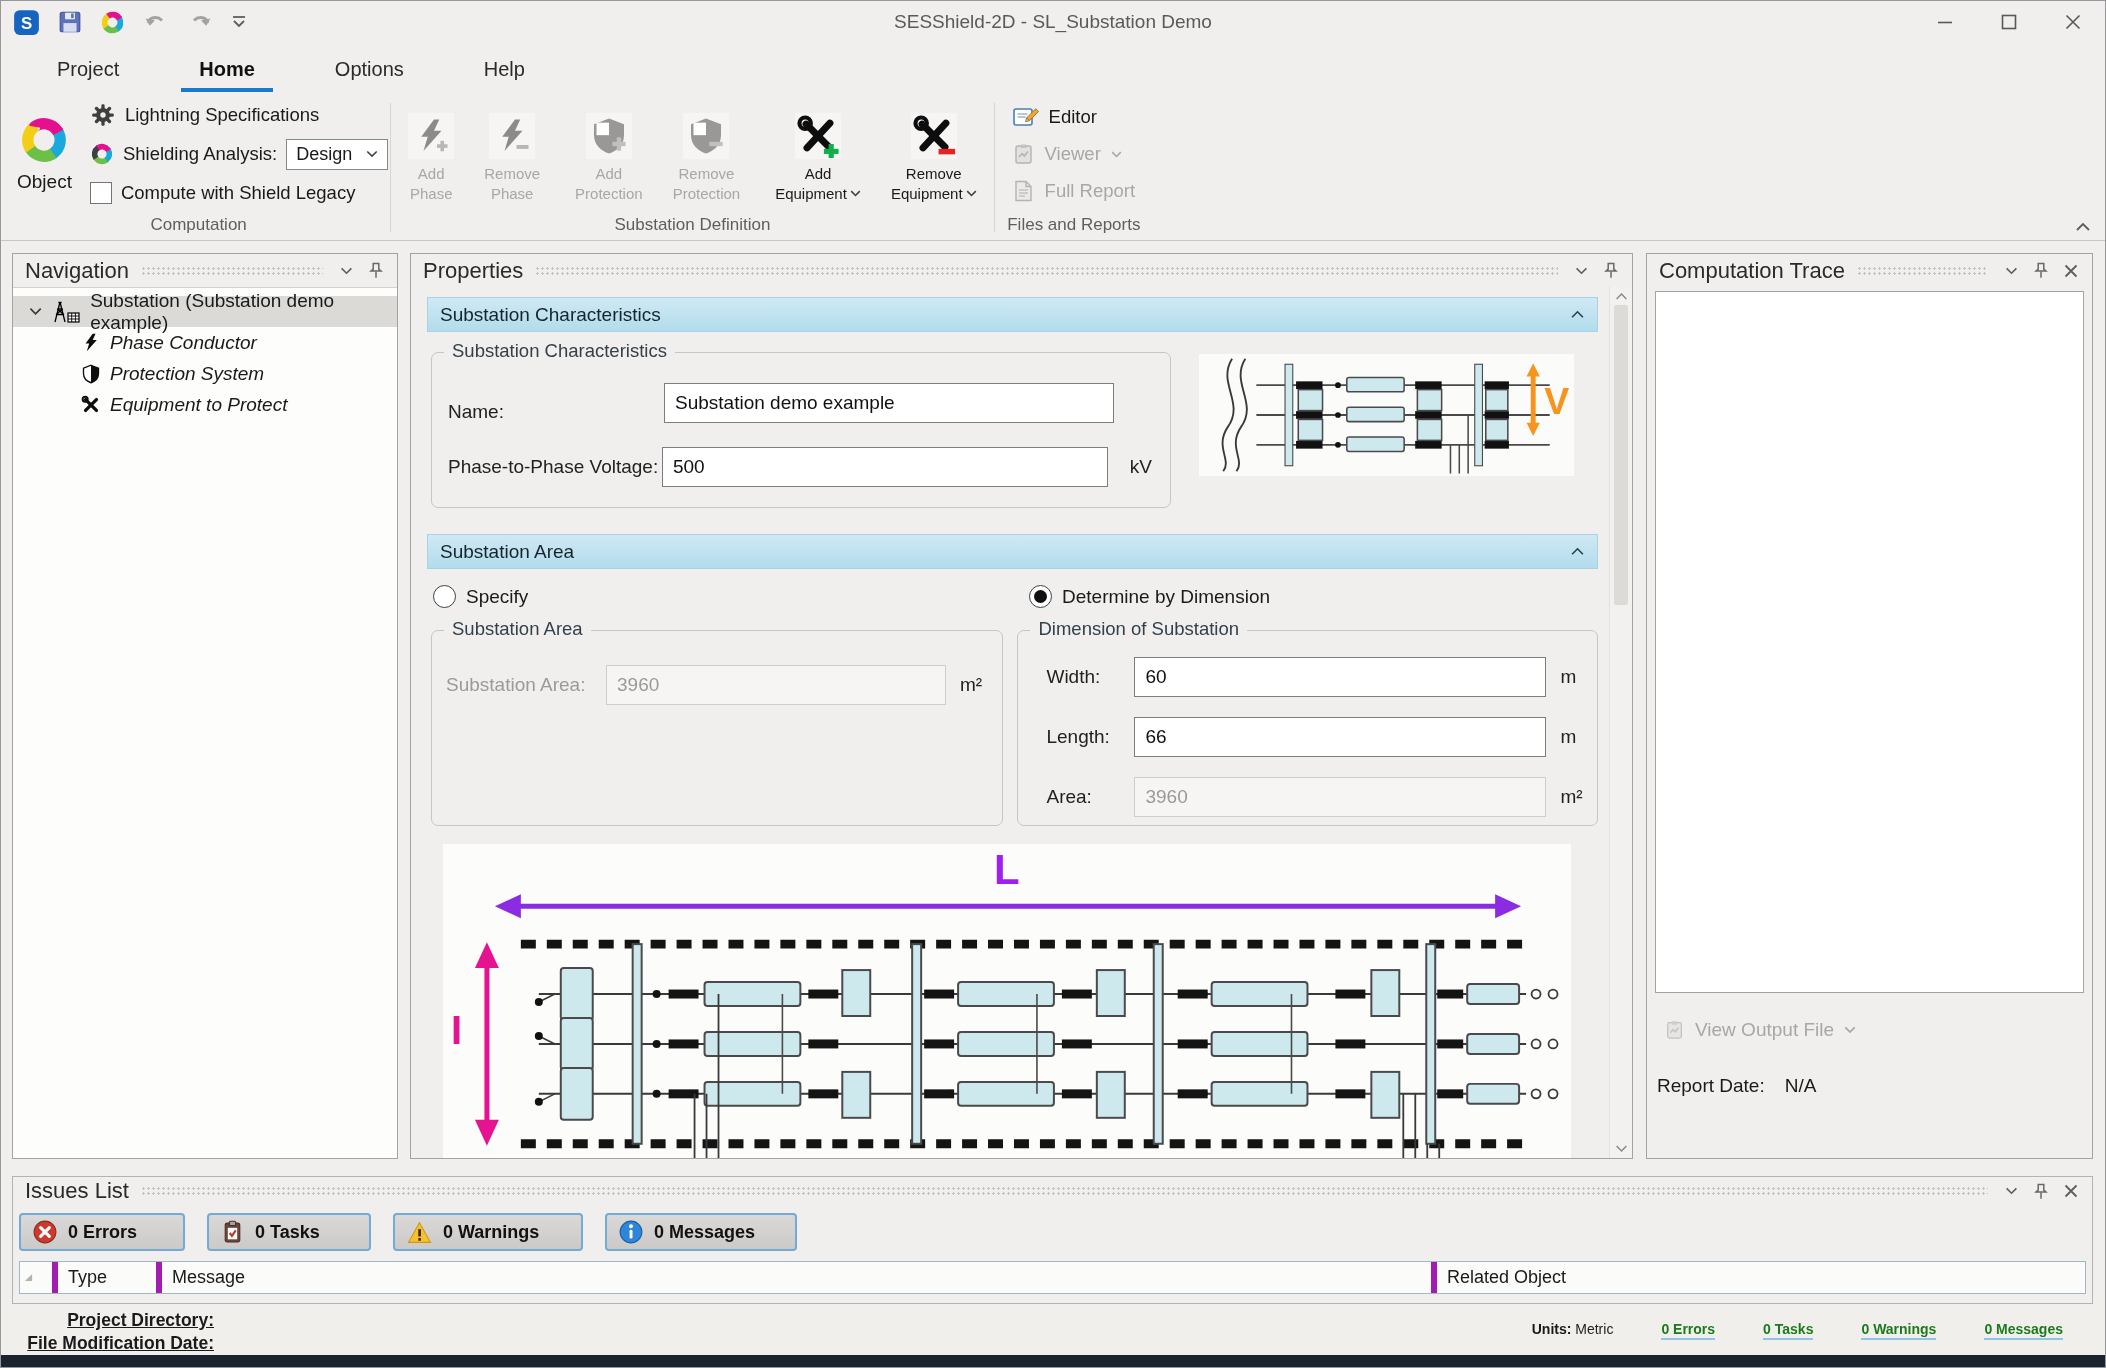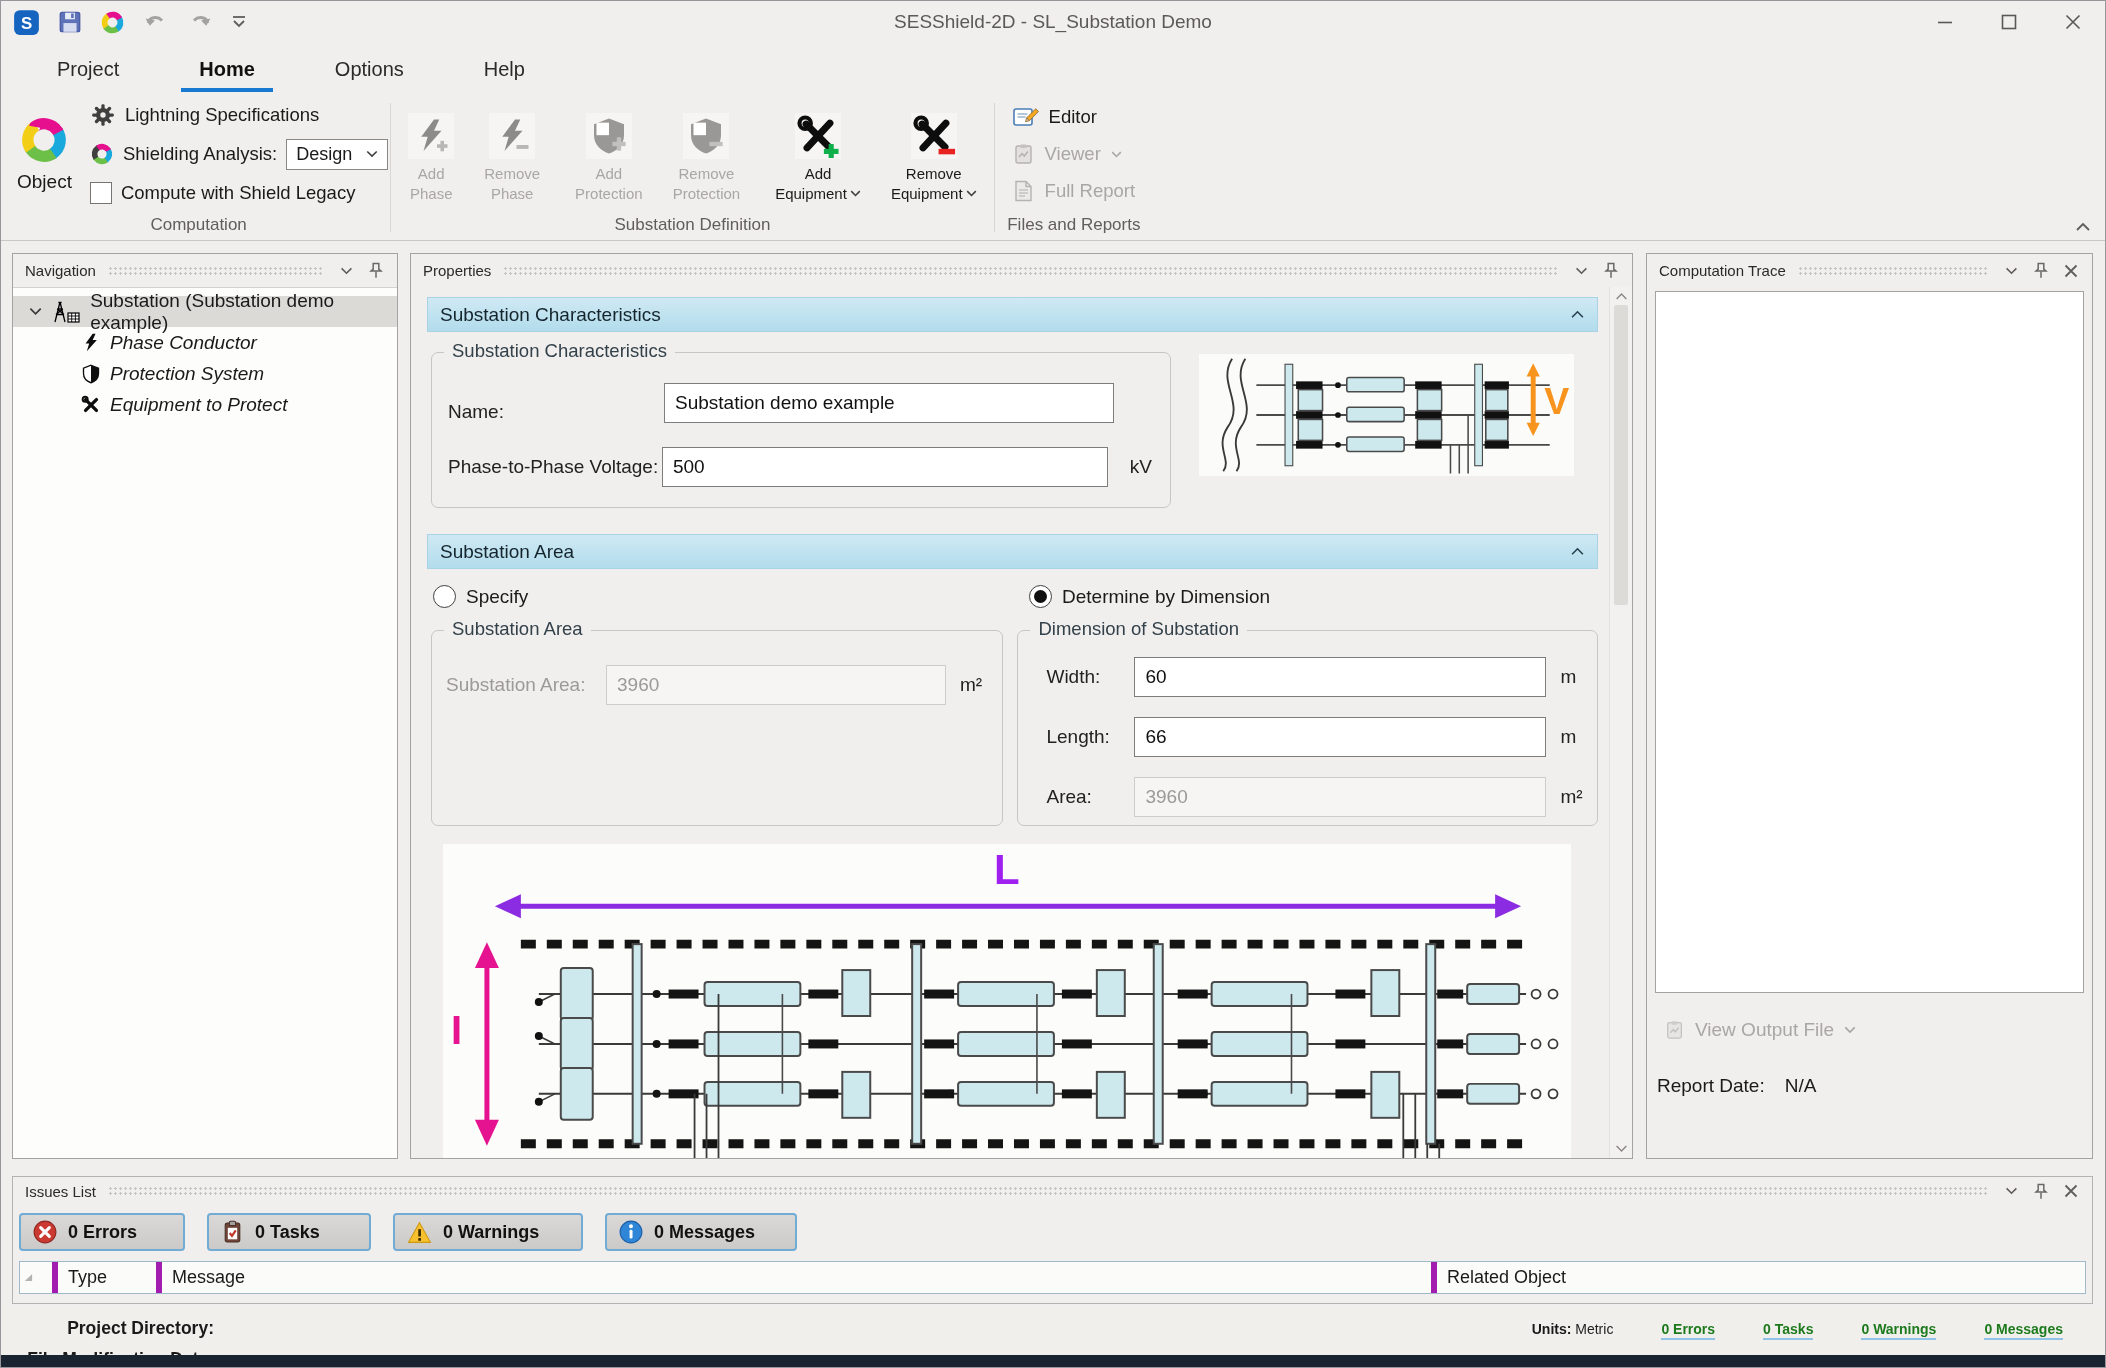--- a/index.html
+++ b/index.html
@@ -34,21 +34,21 @@
   .ritem { display:flex; flex-direction:column; align-items:center; padding:8px 15px 0; font-size:15px; line-height:1.3; text-align:center; color:#1a1a1a; }
   .ritem.disabled { color:#a9a7a5; }
   .iconbox { width:46px; height:46px; display:flex; align-items:center; justify-content:center; margin-bottom:5px; background:#f7f5f3; }
   .ritem .lbl2 { display:flex; align-items:center; gap:3px; }
   .fgroup { display:flex; flex-direction:column; justify-content:center; gap:2px; padding:0 16px; }
   .frow { display:flex; align-items:center; gap:10px; height:35px; font-size:18.5px; }
   .frow.disabled { color:#a9a7a5; }
   .ribcollapse { position:absolute; right:14px; bottom:8px; }
   
   .panel { position:absolute; background:#f1efed; border:1px solid #a5a3a1; box-sizing:border-box; display:flex; flex-direction:column; }
-  .phead { height:33px; display:flex; align-items:center; gap:8px; padding:0 10px 0 12px; font-size:15px; color:#2a2a2a; flex:none; }
+  .phead { height:33px; display:flex; align-items:center; gap:8px; padding:0 10px 0 12px; font-size:22px; color:#2a2a2a; flex:none; }
   .grip { flex:1; height:10px; margin:0 4px;
           background-image:radial-gradient(#c6c4c2 1.3px, transparent 1.4px); background-size:5px 5px; }
   .hbtn { display:flex; align-items:center; justify-content:center; width:22px; height:22px; }
   
   .navbody { flex:1; background:#fdfdfc; border-top:1px solid #d4d2d0; padding-top:8px; font-size:19px; }
   .trow { display:flex; align-items:center; gap:9px; height:31px; padding-left:16px; }
   .trow.selected { background:#dcdad7; }
   .trow.child { padding-left:68px;font-style:italic; }
   
   .pbody { flex:1; position:relative; padding:10px 34px 0 16px; overflow:hidden; }
@@ -76,21 +76,21 @@
   .reportrow { display:flex; gap:20px; margin:34px 0 0 2px; font-size:19px; color:#1a1a1a; }
   
   .filters { display:flex; gap:22px; padding:8px 4px 6px 6px; }
   .fbtn { display:flex; align-items:center; gap:11px; font-size:18px; font-weight:bold; color:#111;
           background:linear-gradient(#dbd9d7,#cccac8); border:2px solid #72abd4; border-radius:4px; padding:5px 20px 5px 12px; }
   .thead { display:flex; height:31px; margin:4px 6px 0; border:1px solid #9fb9c9; background:#fbfbfa; font-size:18px; align-items:stretch; }
   .th { display:flex; align-items:center; padding-left:10px; border-right:6px solid #a21caf; box-sizing:border-box; }
   
   .statusbar { position:absolute; left:0; right:0; top:1306px; height:51px; background:#f1efec; }
   .dirblock { position:absolute; left:18px; top:3px; width:195px; display:flex; flex-direction:column; align-items:flex-end; gap:2px; }
-  .dirblock span { font-size:17.5px; font-weight:bold; white-space:nowrap;margin-top:8px; }
+  .dirblock span { font-size:17.5px; font-weight:bold; text-decoration:underline; white-space:nowrap; }
   .statusright { position:absolute; right:42px; top:14px; display:flex; align-items:baseline; gap:48px; font-size:14px; }
   .units span.v { font-weight:normal; color:#222; }
   .units b { font-weight:bold; }
   .slink { color:#1c7a1c; font-weight:bold; border-bottom:2px solid #8fc3e8; padding-bottom:1px; }
   .bottomstrip { position:absolute; left:0; right:0; bottom:0; height:12px; background:#1a2430; }
   svg { display:block; }
 </style>
 </head>
 <body>
 

